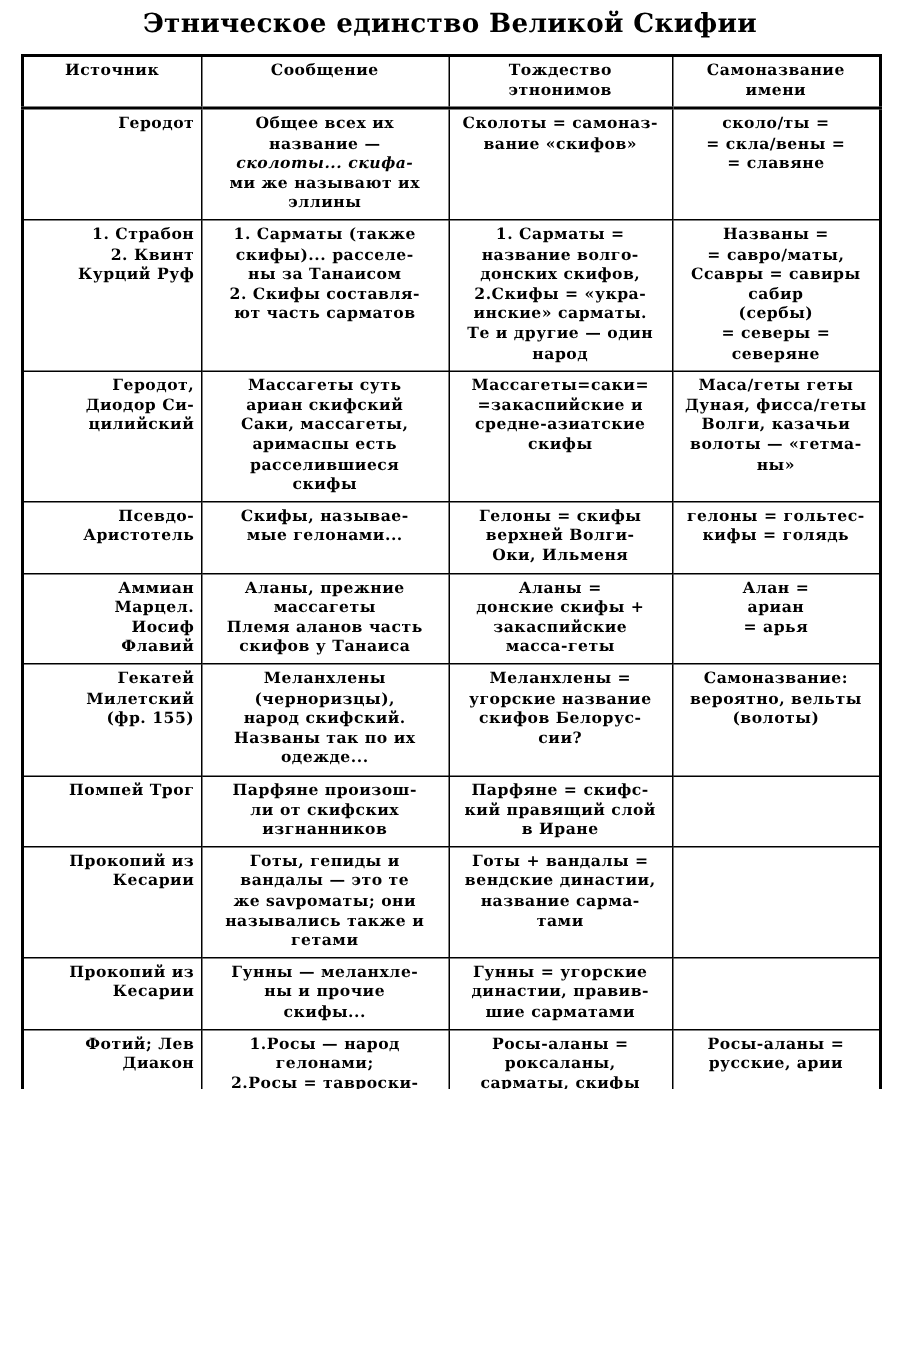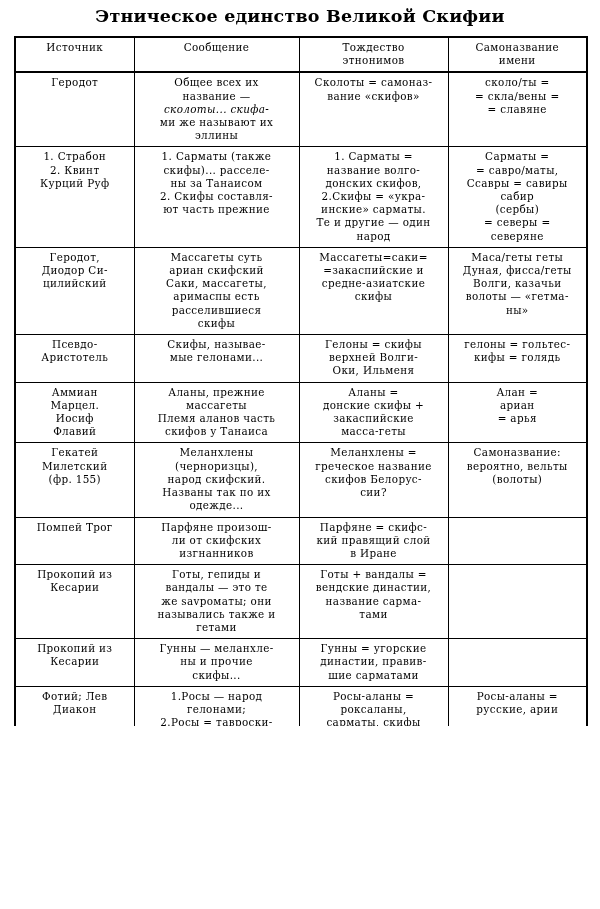--- a/index.html
+++ b/index.html
@@ -43,39 +43,39 @@
     width: 572px;
     table-layout: fixed;
     border: 2px solid #000;
   }
   table.main-table td,
   table.main-table th {
     border: 1px solid #000;
     vertical-align: top;
     padding: 3px 4px 4px 4px;
     font-family: "DejaVu Serif", "Liberation Serif", serif;
-    font-weight: normal;
+    font-weight: bold;
     font-size: 10.4px;
     line-height: 13.2px;
     letter-spacing: 0.35px;
   }
   table.main-table thead th {
     border-bottom: 2px solid #000;
   }
   
   table.main-table tbody tr td {
     border-top: 1px solid #000;
   }
   col.c-source   { width: 119px; }
   col.c-message  { width: 165px; }
   col.c-identity { width: 149px; }
   col.c-transform{ width: 139px; }
 
   .cell-source {
-    text-align: center;
+    text-align: right;
     padding-left: 8px;
   }
   .cell-center {
     text-align: right;
     text-align-last: center;
   }
   .hdr {
     text-align: center;
     font-weight: bold;
     font-size: 11px;
@@ -170,37 +170,37 @@
                 <span>2. Квинт</span>
                 <span>Курций Руф</span>
               </div>
             </td>
             <td class="cell-center">
               <div class="lines">
                 <span>1. Сарматы (также</span>
                 <span>скифы)... расселе-</span>
                 <span>ны за Танаисом</span>
                 <span>2. Скифы составля-</span>
-                <span>ют часть прежние</span>
+                <span>ют часть сарматов</span>
               </div>
             </td>
             <td class="cell-center">
               <div class="lines">
                 <span>1. Сарматы =</span>
                 <span>название волго-</span>
                 <span>донских скифов,</span>
                 <span>2.Скифы = «укра-</span>
                 <span>инские» сарматы.</span>
                 <span>Те и другие — один</span>
                 <span>народ</span>
               </div>
             </td>
             <td class="cell-center">
               <div class="lines">
-                <span>Сарматы =</span>
+                <span>Названы =</span>
                 <span>= савро/маты,</span>
                 <span>Ссавры = савиры</span>
                 <span>сабир</span>
                 <span>(сербы)</span>
                 <span>= северы =</span>
                 <span>северяне</span>
               </div>
             </td>
           </tr>
           <tr>
@@ -312,21 +312,21 @@
                 <span>Меланхлены</span>
                 <span>(черноризцы),</span>
                 <span>народ скифский.</span>
                 <span>Названы так по их</span>
                 <span>одежде...</span>
               </div>
             </td>
             <td class="cell-center">
               <div class="lines">
                 <span>Меланхлены =</span>
-                <span>греческое название</span>
+                <span>угорские название</span>
                 <span>скифов Белорус-</span>
                 <span>сии?</span>
               </div>
             </td>
             <td class="cell-center">
               <div class="lines">
                 <span>Самоназвание:</span>
                 <span>вероятно, вельты</span>
                 <span>(волоты)</span>
               </div>

